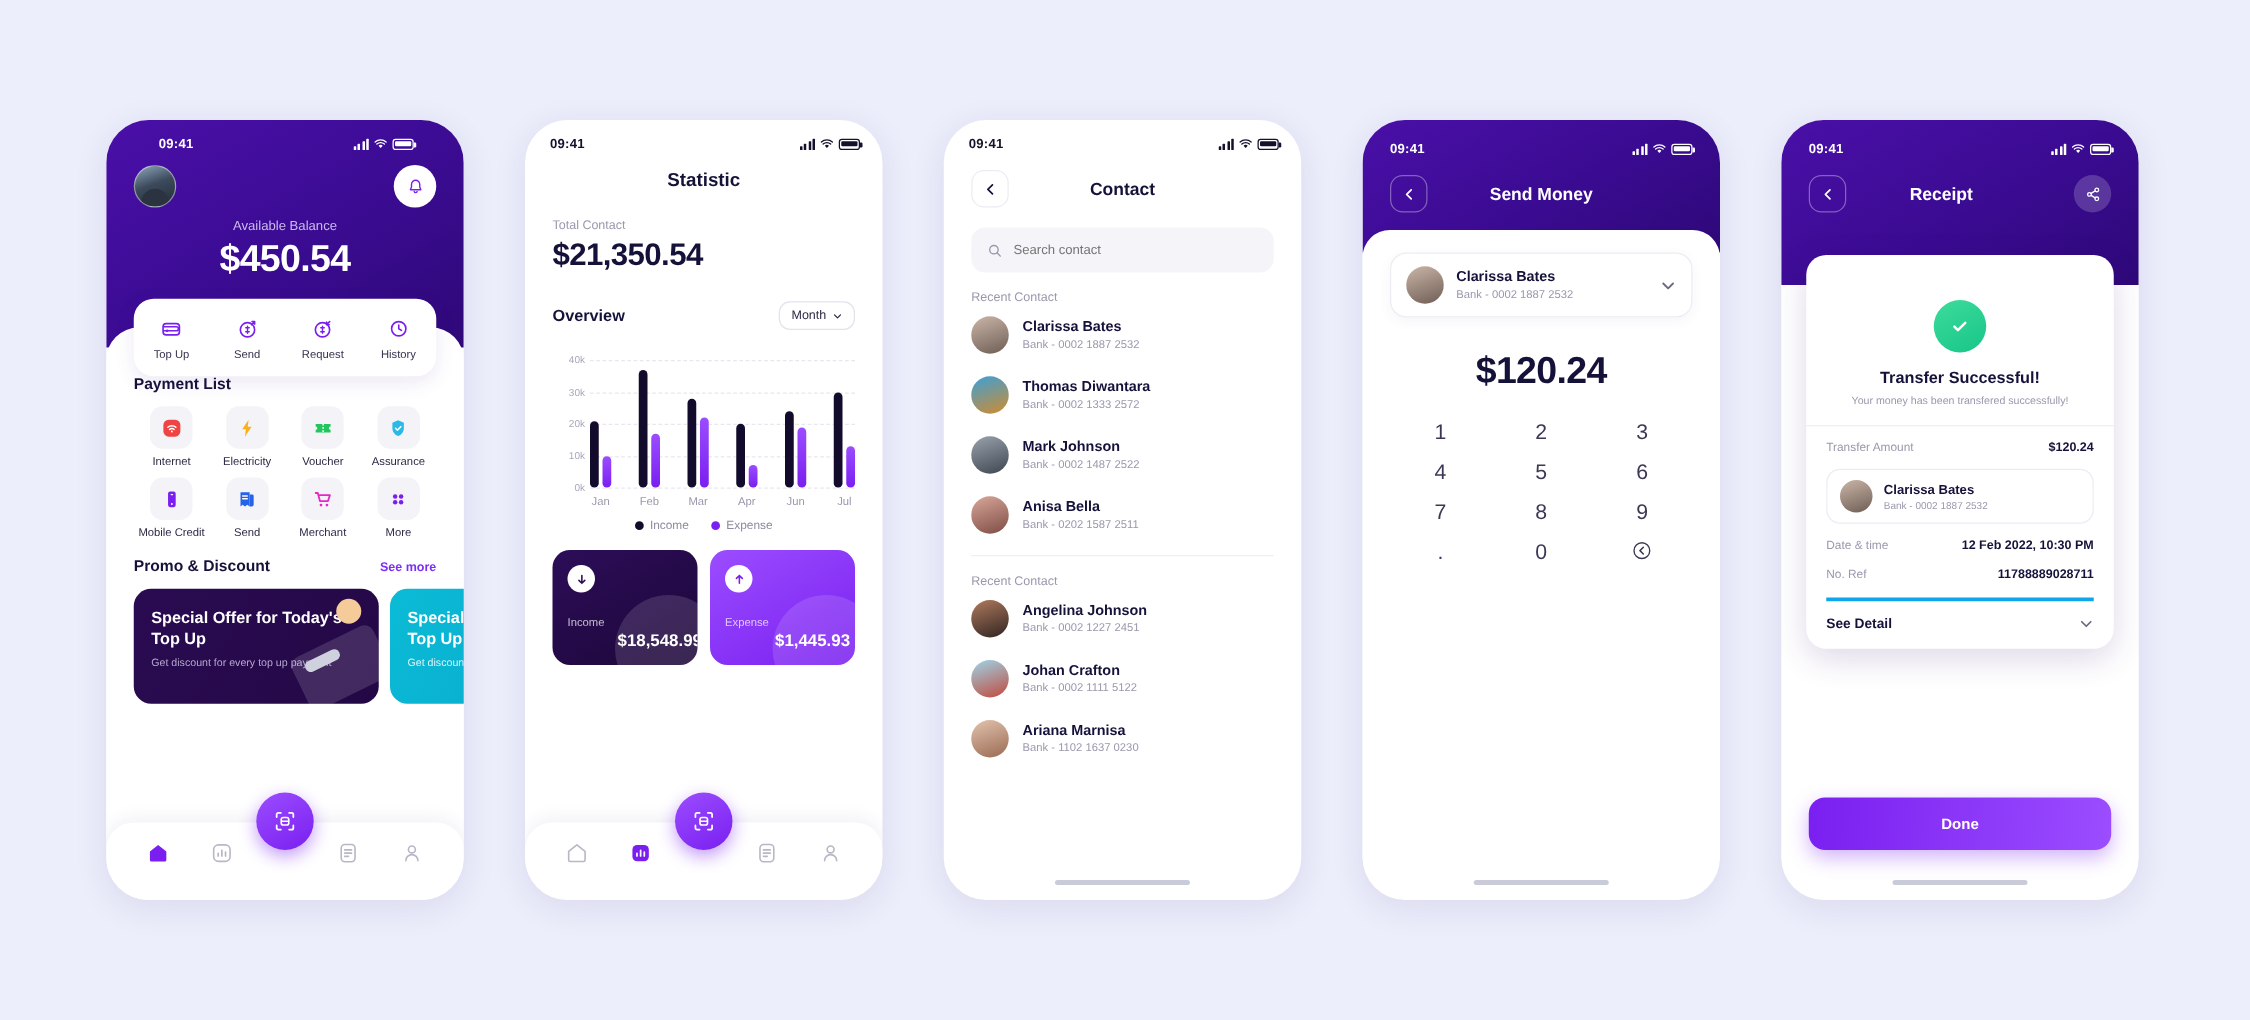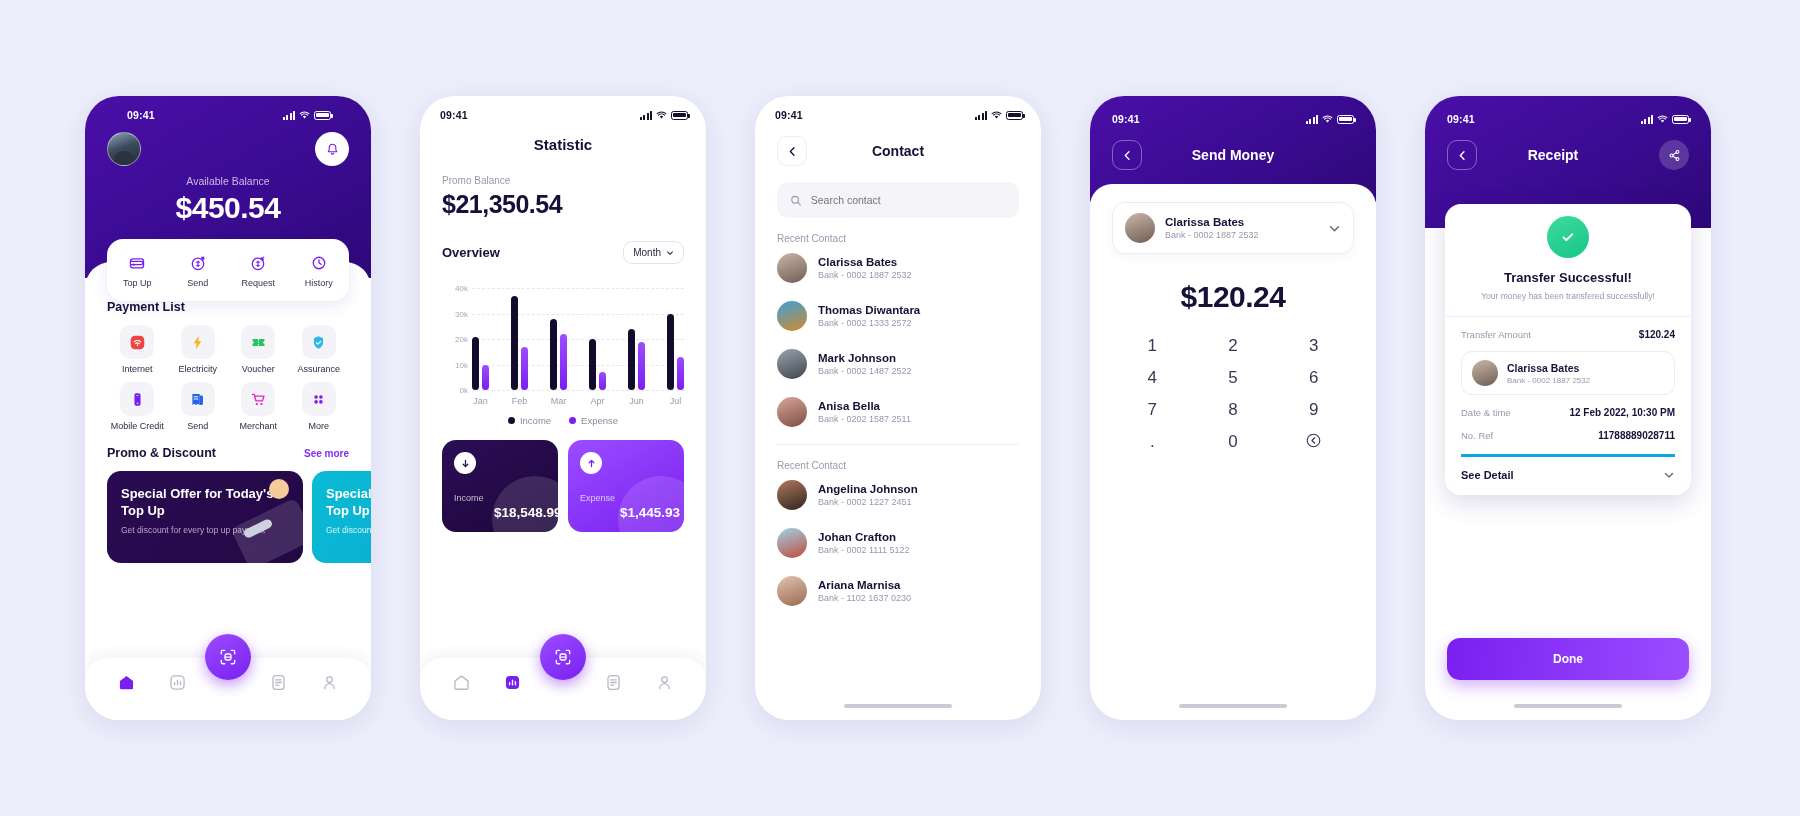--- a/index.html
+++ b/index.html
@@ -207,21 +207,21 @@
 
   
   .p5-hero { background: linear-gradient(150deg,#4a0fa8 0%, #3a0b91 55%, #2e0878 100%);
     padding: 4px 22px 58px; position: relative; }
   .p5-hero .navhead { padding: 10px 0 0; }
   .p5-hero .navhead h3 { color:#fff; }
   .share-btn { width: 30px; height: 30px; border-radius: 50%;
     background: rgba(255,255,255,.18); display:flex; align-items:center;
     justify-content:center; }
   .receipt { position:absolute; left: 20px; right: 20px; top: 108px;
-    background:#fff; border-radius: 16px; padding: 12px 16px 14px;
+    background:#fff; border-radius: 16px; padding: 36px 16px 14px;
     box-shadow: 0 8px 26px rgba(50,20,110,.16); }
   .check { width: 42px; height: 42px; border-radius: 50%; margin: 0 auto;
     background: linear-gradient(150deg,#3ddc9a 0%, #17c589 100%);
     display:flex; align-items:center; justify-content:center; }
   .r-title { text-align:center; font-size: 13px; font-weight:bold; color:#15123a;
     margin-top: 12px; }
   .r-sub { text-align:center; font-size: 8.5px; color:#9a98ad; margin-top: 5px;
     line-height:1.45; }
   .r-div { height:1px; background:#eeeef4; margin: 14px -16px 0; }
   .r-row { display:flex; justify-content:space-between; align-items:center;
@@ -472,21 +472,21 @@
         <svg class="wifi" viewBox="0 0 16 12">
             <path d="M8 10.3 5.6 7.6a3.6 3.6 0 0 1 4.8 0Z" fill="currentColor"></path>
             <path d="M3.6 5.6a6.4 6.4 0 0 1 8.8 0" stroke="currentColor" stroke-width="1.5" fill="none" stroke-linecap="round"></path>
             <path d="M1.6 3.3a9.4 9.4 0 0 1 12.8 0" stroke="currentColor" stroke-width="1.5" fill="none" stroke-linecap="round"></path>
           </svg>
         <span class="batt"></span>
       </span>
     </div>
     <div class="p2-pad">
       <div class="p2-title">Statistic</div>
-      <div class="p2-sub">Promo Balance</div>
+      <div class="p2-sub">Total Contact</div>
       <div class="p2-total">$21,350.54</div>
 
       <div class="ov-head">
         <div class="sec-title">Overview</div>
         <div class="month-pill">
           <span>Month</span>
           <svg width="8" height="8" viewBox="0 0 10 10">
               <path d="M2 3.6 5 6.6l3-3" stroke="#2c2945" stroke-width="1.3" fill="none" stroke-linecap="round" stroke-linejoin="round"></path>
             </svg>
         </div>

